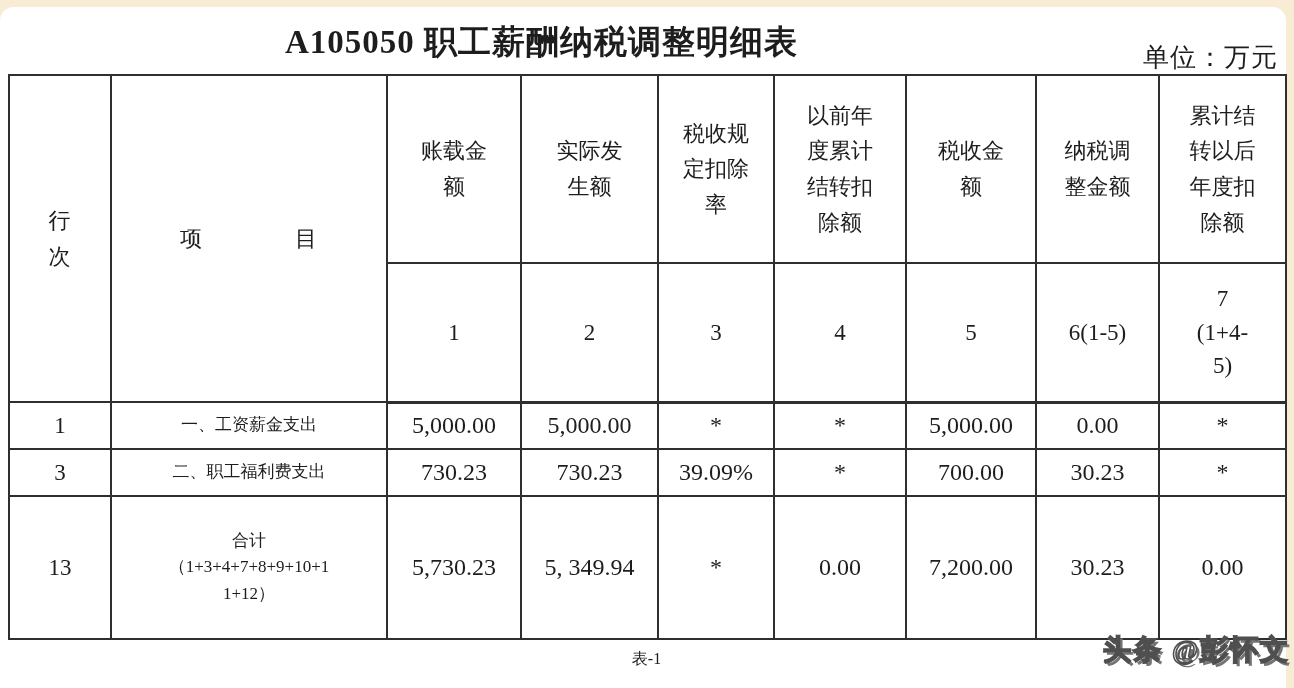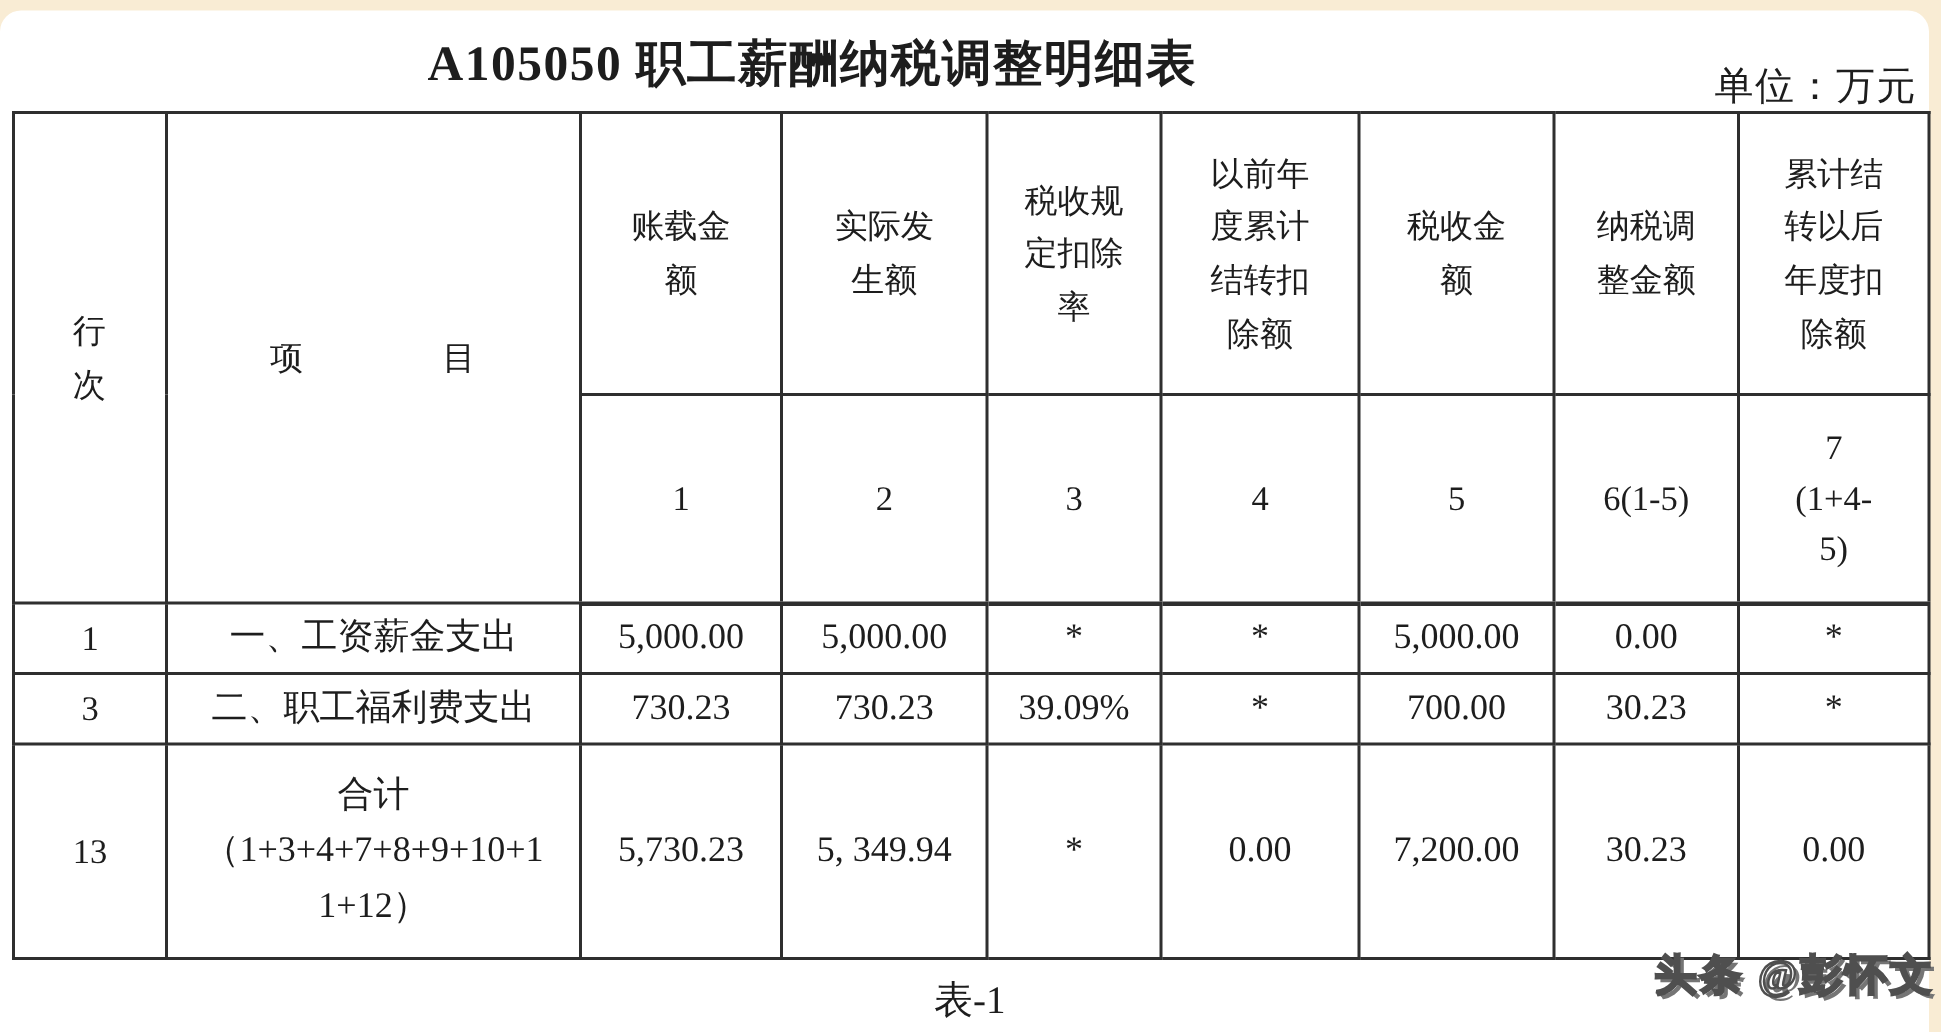--- a/index.html
+++ b/index.html
@@ -49,29 +49,29 @@
   tr.hrow1 td { font-size: 22px; line-height: 1.62; }
   tr.hrow2 { height: 139px; }
   tr.hrow2 td { font-size: 23px; line-height: 1.45; border-bottom: 3px solid #2f2f2f; }
   td.spancell { font-size: 24px; line-height: 1.75; letter-spacing: 1px; }
   tr.r1, tr.r2 { height: 47px; }
   tr.r3 { height: 143px; }
   td.lineno { font-size: 23px; }
   td.item {
     text-align: left;
     padding: 4px 8px 4px 16px;
-    font-size: 24px;
+    font-size: 17px;
     line-height: 1.55;
   }
   td.val { font-size: 24px; }
   .caption {
     position: absolute;
     left: 8px; top: 649px; width: 1277px;
     text-align: center;
-    font-size: 26px;
+    font-size: 16px;
   }
   .watermark {
     position: absolute;
     right: 4px; top: 631px;
     font-size: 28px;
     font-weight: bold;
     letter-spacing: 2px;
     color: #fbfbfb;
     -webkit-text-stroke: 1.6px #4f4f4f;
     text-shadow: 3px 3px 0 #757575;

